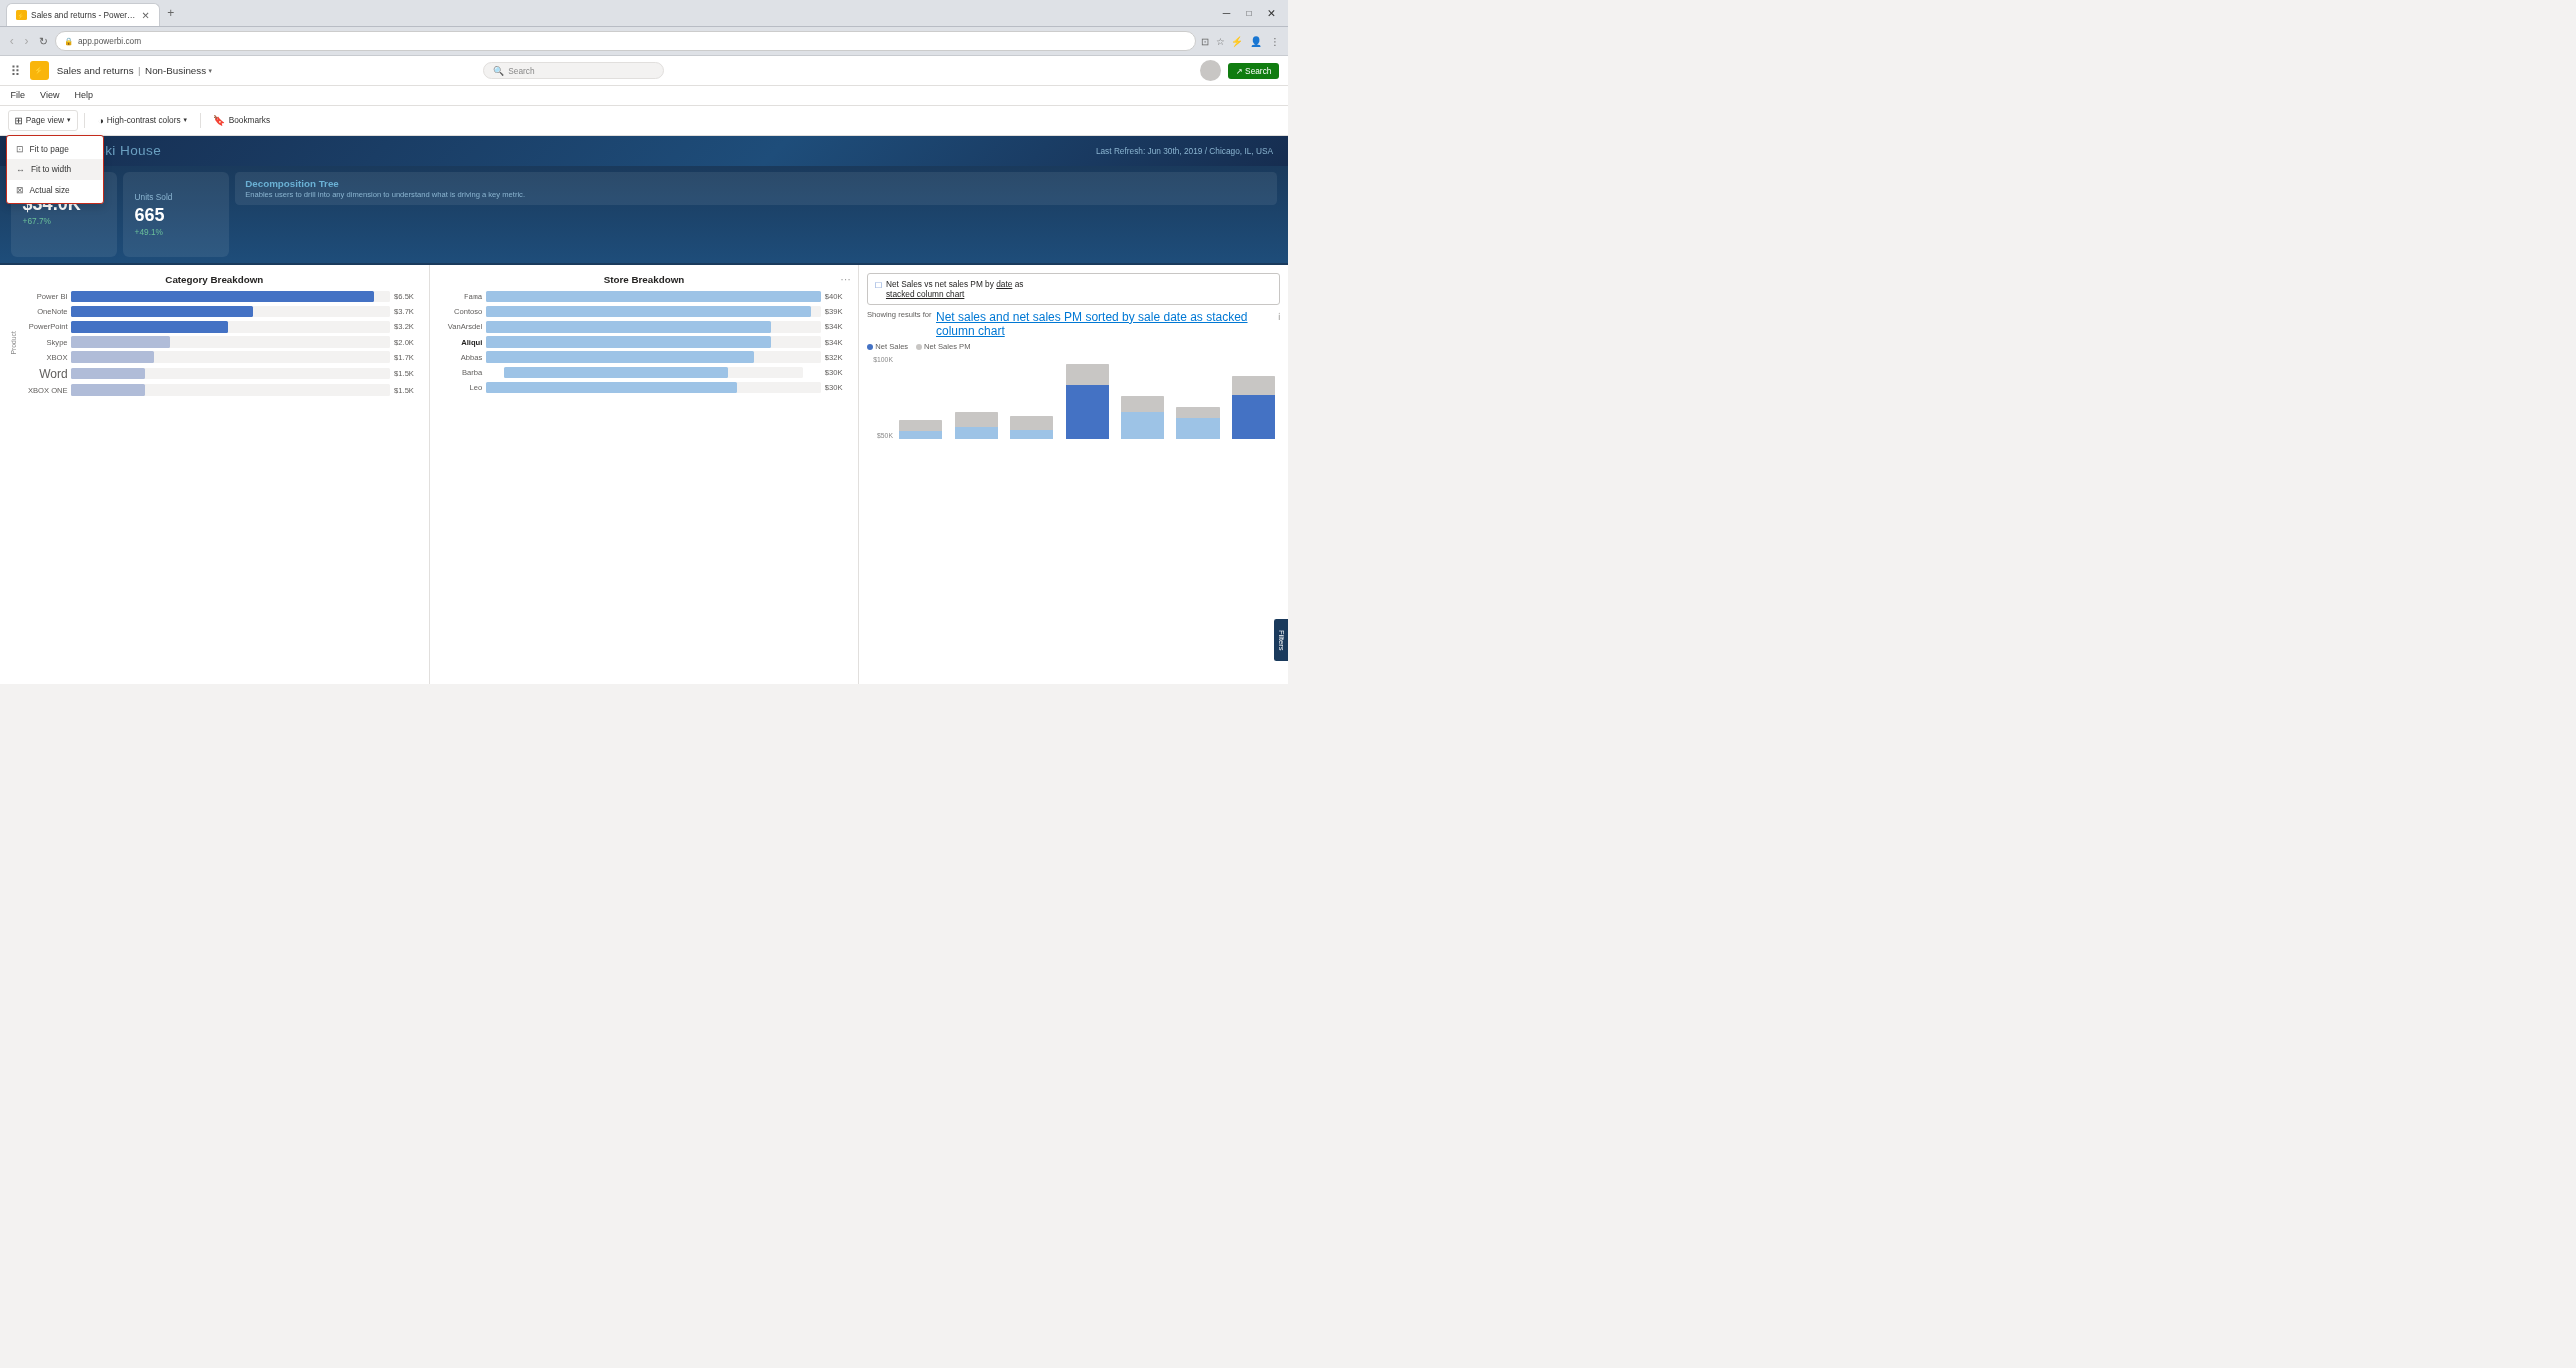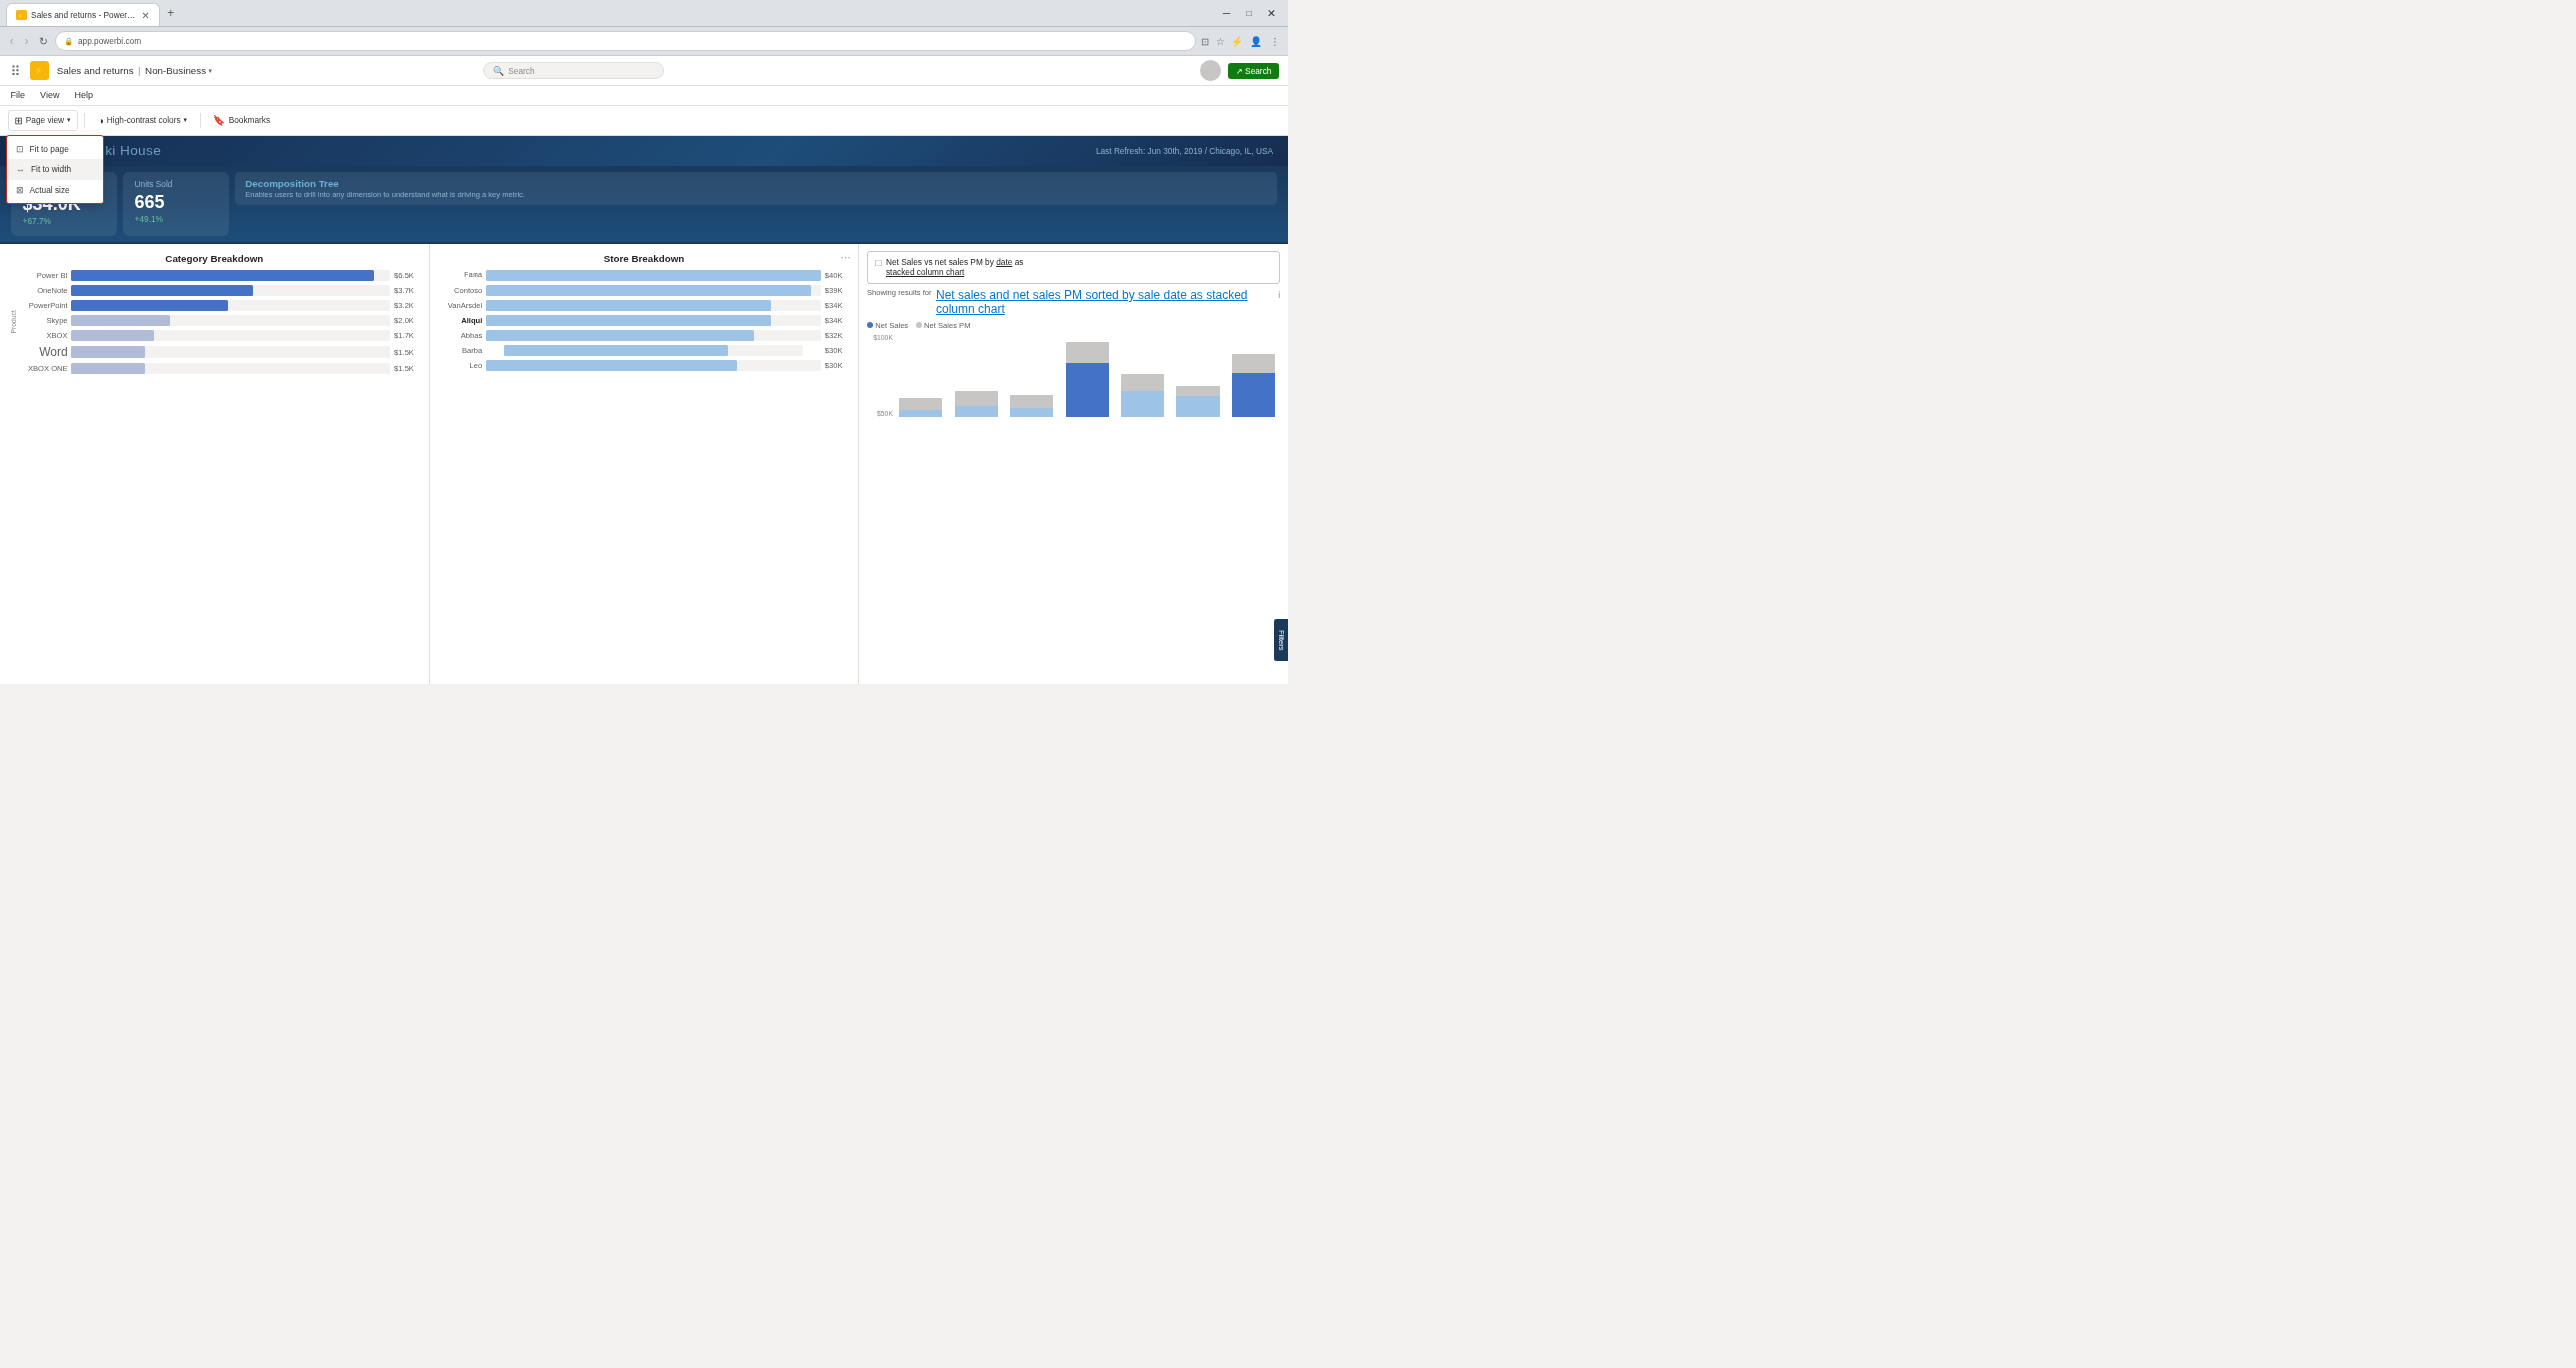--- a/index.html
+++ b/index.html
@@ -121,21 +121,21 @@
       </div>
 
       <div style="display:flex;gap:6px;padding:6px 10.6px;background:linear-gradient(180deg,#1a3a5c,#1e4d7a);min-height:76px;">
 
         <div style="background:rgba(255,255,255,0.08);border-radius:6px;padding:9px 12px;min-width:106px;color:#fff;">
           <div style="font-size:8.3px;color:#8ab4d0;margin-bottom:3px;">Net Sales</div>
           <div style="font-size:18px;font-weight:600;color:#fff;">$34.0K</div>
           <div style="font-size:8.3px;color:#6abf9a;margin-top:1.5px;">+67.7%</div>
         </div>
 
-        <div style="background:rgba(255,255,255,0.08);border-radius:6px;padding:7px 12px;min-width:106px;color:#fff;">
+        <div style="background:rgba(255,255,255,0.08);border-radius:6px;padding:20px 12px;min-width:106px;color:#fff;">
           <div style="font-size:8.3px;color:#8ab4d0;margin-bottom:3px;">Units Sold</div>
           <div style="font-size:18px;font-weight:600;color:#fff;">665</div>
           <div style="font-size:8.3px;color:#6abf9a;margin-top:1.5px;">+49.1%</div>
         </div>
 
         <div style="flex:1;display:flex;flex-direction:column;gap:4.5px;">
           <div style="background:rgba(255,255,255,0.08);border-radius:4.5px;padding:6px 10.6px;cursor:pointer;">
             <div style="font-size:9.8px;font-weight:700;color:#6ab0d4;margin-bottom:1.5px;">Decomposition Tree</div>
             <div style="font-size:7.6px;color:#8ab4d0;">Enables users to drill into any dimension to understand what is driving a key metric.</div>
           </div>

